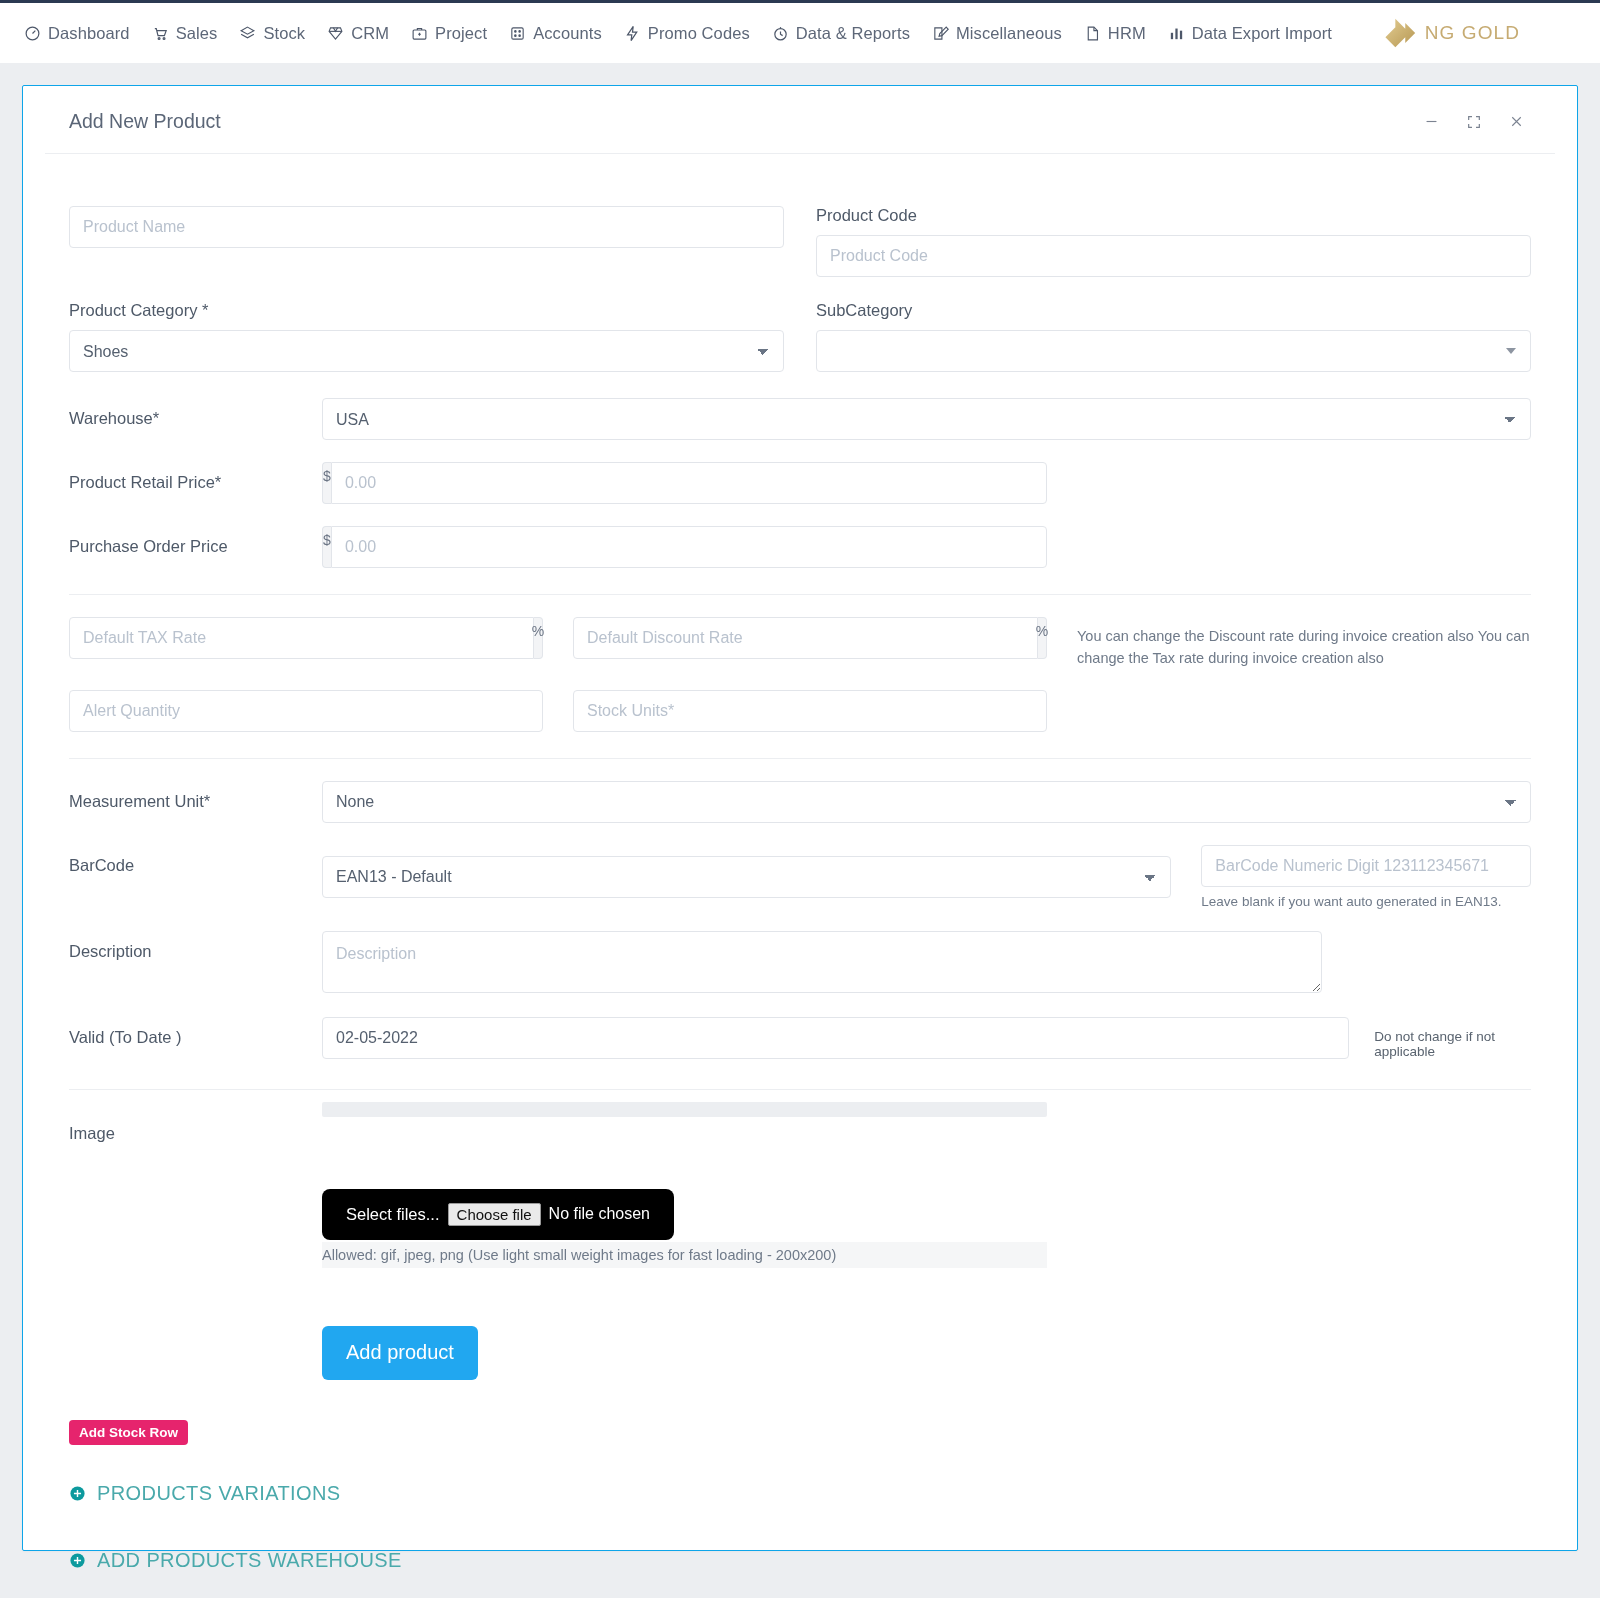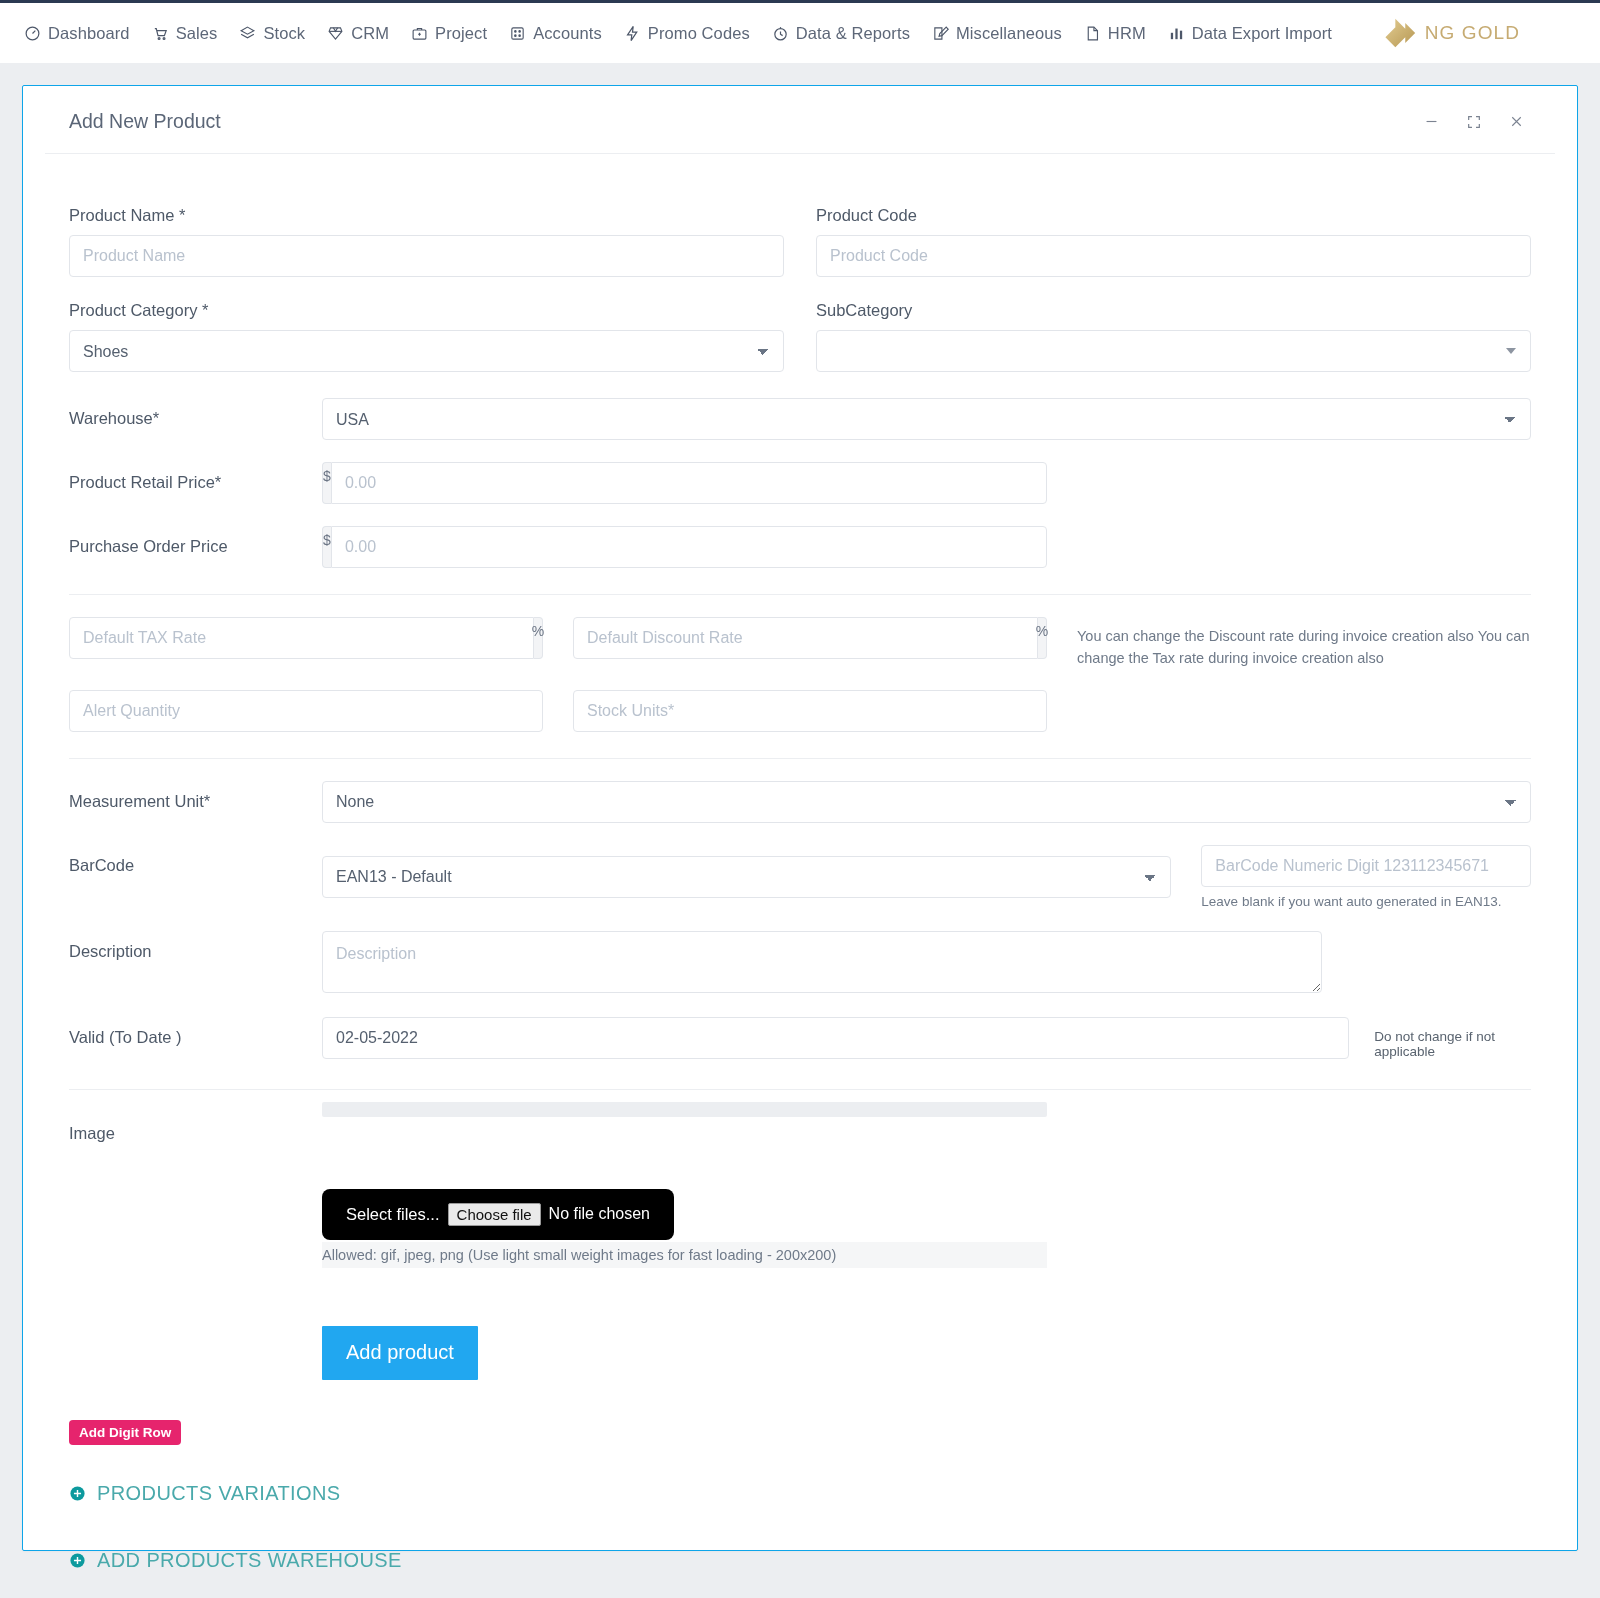--- a/index.html
+++ b/index.html
@@ -154,21 +154,21 @@
     background: #eaeaea; color: #111; border: 1px solid #9a9a9a; border-radius: 2px;
     font-size: 15px; padding: 2px 8px; font-family: "Liberation Sans", sans-serif;
   }
   .filebtn .nofile { color: #ffffff; font-size: 16px; }
   .allowed {
     background: #f5f6f7; color: #6f7a89; font-size: 14.5px;
     padding: 5px 2px 5px 0; margin-top: 2px;
   }
 
   .btn-primary {
-    background: #21a7f0; color: #fff; border: none; border-radius: 1px;
+    background: #21a7f0; color: #fff; border: none; border-radius: 6px;
     padding: 0 24px; height: 54px; font-size: 20px; cursor: pointer;
     font-family: "Liberation Sans", sans-serif;
   }
   .btn-serial {
     background: #e6246d; color: #fff; border: none; border-radius: 4px;
     padding: 5px 10px; font-size: 13.5px; font-weight: bold; cursor: pointer;
     font-family: "Liberation Sans", sans-serif;
   }
   .collapse-link {
     display: flex; align-items: center; gap: 11px;
@@ -342,21 +342,20 @@
               <path d="M6 6l12 12M18 6L6 18"></path>
             </svg>
         </span>
       </div>
     </div>
 
     <div class="card-body">
 
       <div class="row2" style="margin-top:30px;">
         <div class="col">
-          <label class="lbl field-lbl">Product Name *</label>
           <input class="ctl" type="text" placeholder="Product Name" style="">
         </div>
         <div class="col">
           <label class="lbl field-lbl">Product Code</label>
           <input class="ctl" type="text" placeholder="Product Code" style="">
         </div>
       </div>
 
       <div class="row2" style="margin-top:24px;">
         <div class="col">
@@ -486,21 +485,21 @@
 
           <div class="allowed">Allowed: gif, jpeg, png (Use light small weight images for fast loading - 200x200)</div>
 
           <div style="height:58px;"></div>
 
           <button class="btn-primary">Add product</button>
         </div>
       </div>
 
       <div style="padding:0 22px; margin-top:40px;">
-        <button class="btn-serial">Add Digit Row</button>
+        <button class="btn-serial">Add Stock Row</button>
 
         <div class="collapse-link" style="margin-top:37px;">
           <span class="plus">
             <svg viewBox="0 0 24 24" fill="currentColor">
                 <circle cx="12" cy="12" r="10"></circle>
                 <path d="M11 7h2v10h-2z M7 11h10v2H7z" fill="#fff"></path>
               </svg>
           </span>
           <span>PRODUCTS VARIATIONS</span>
         </div>

